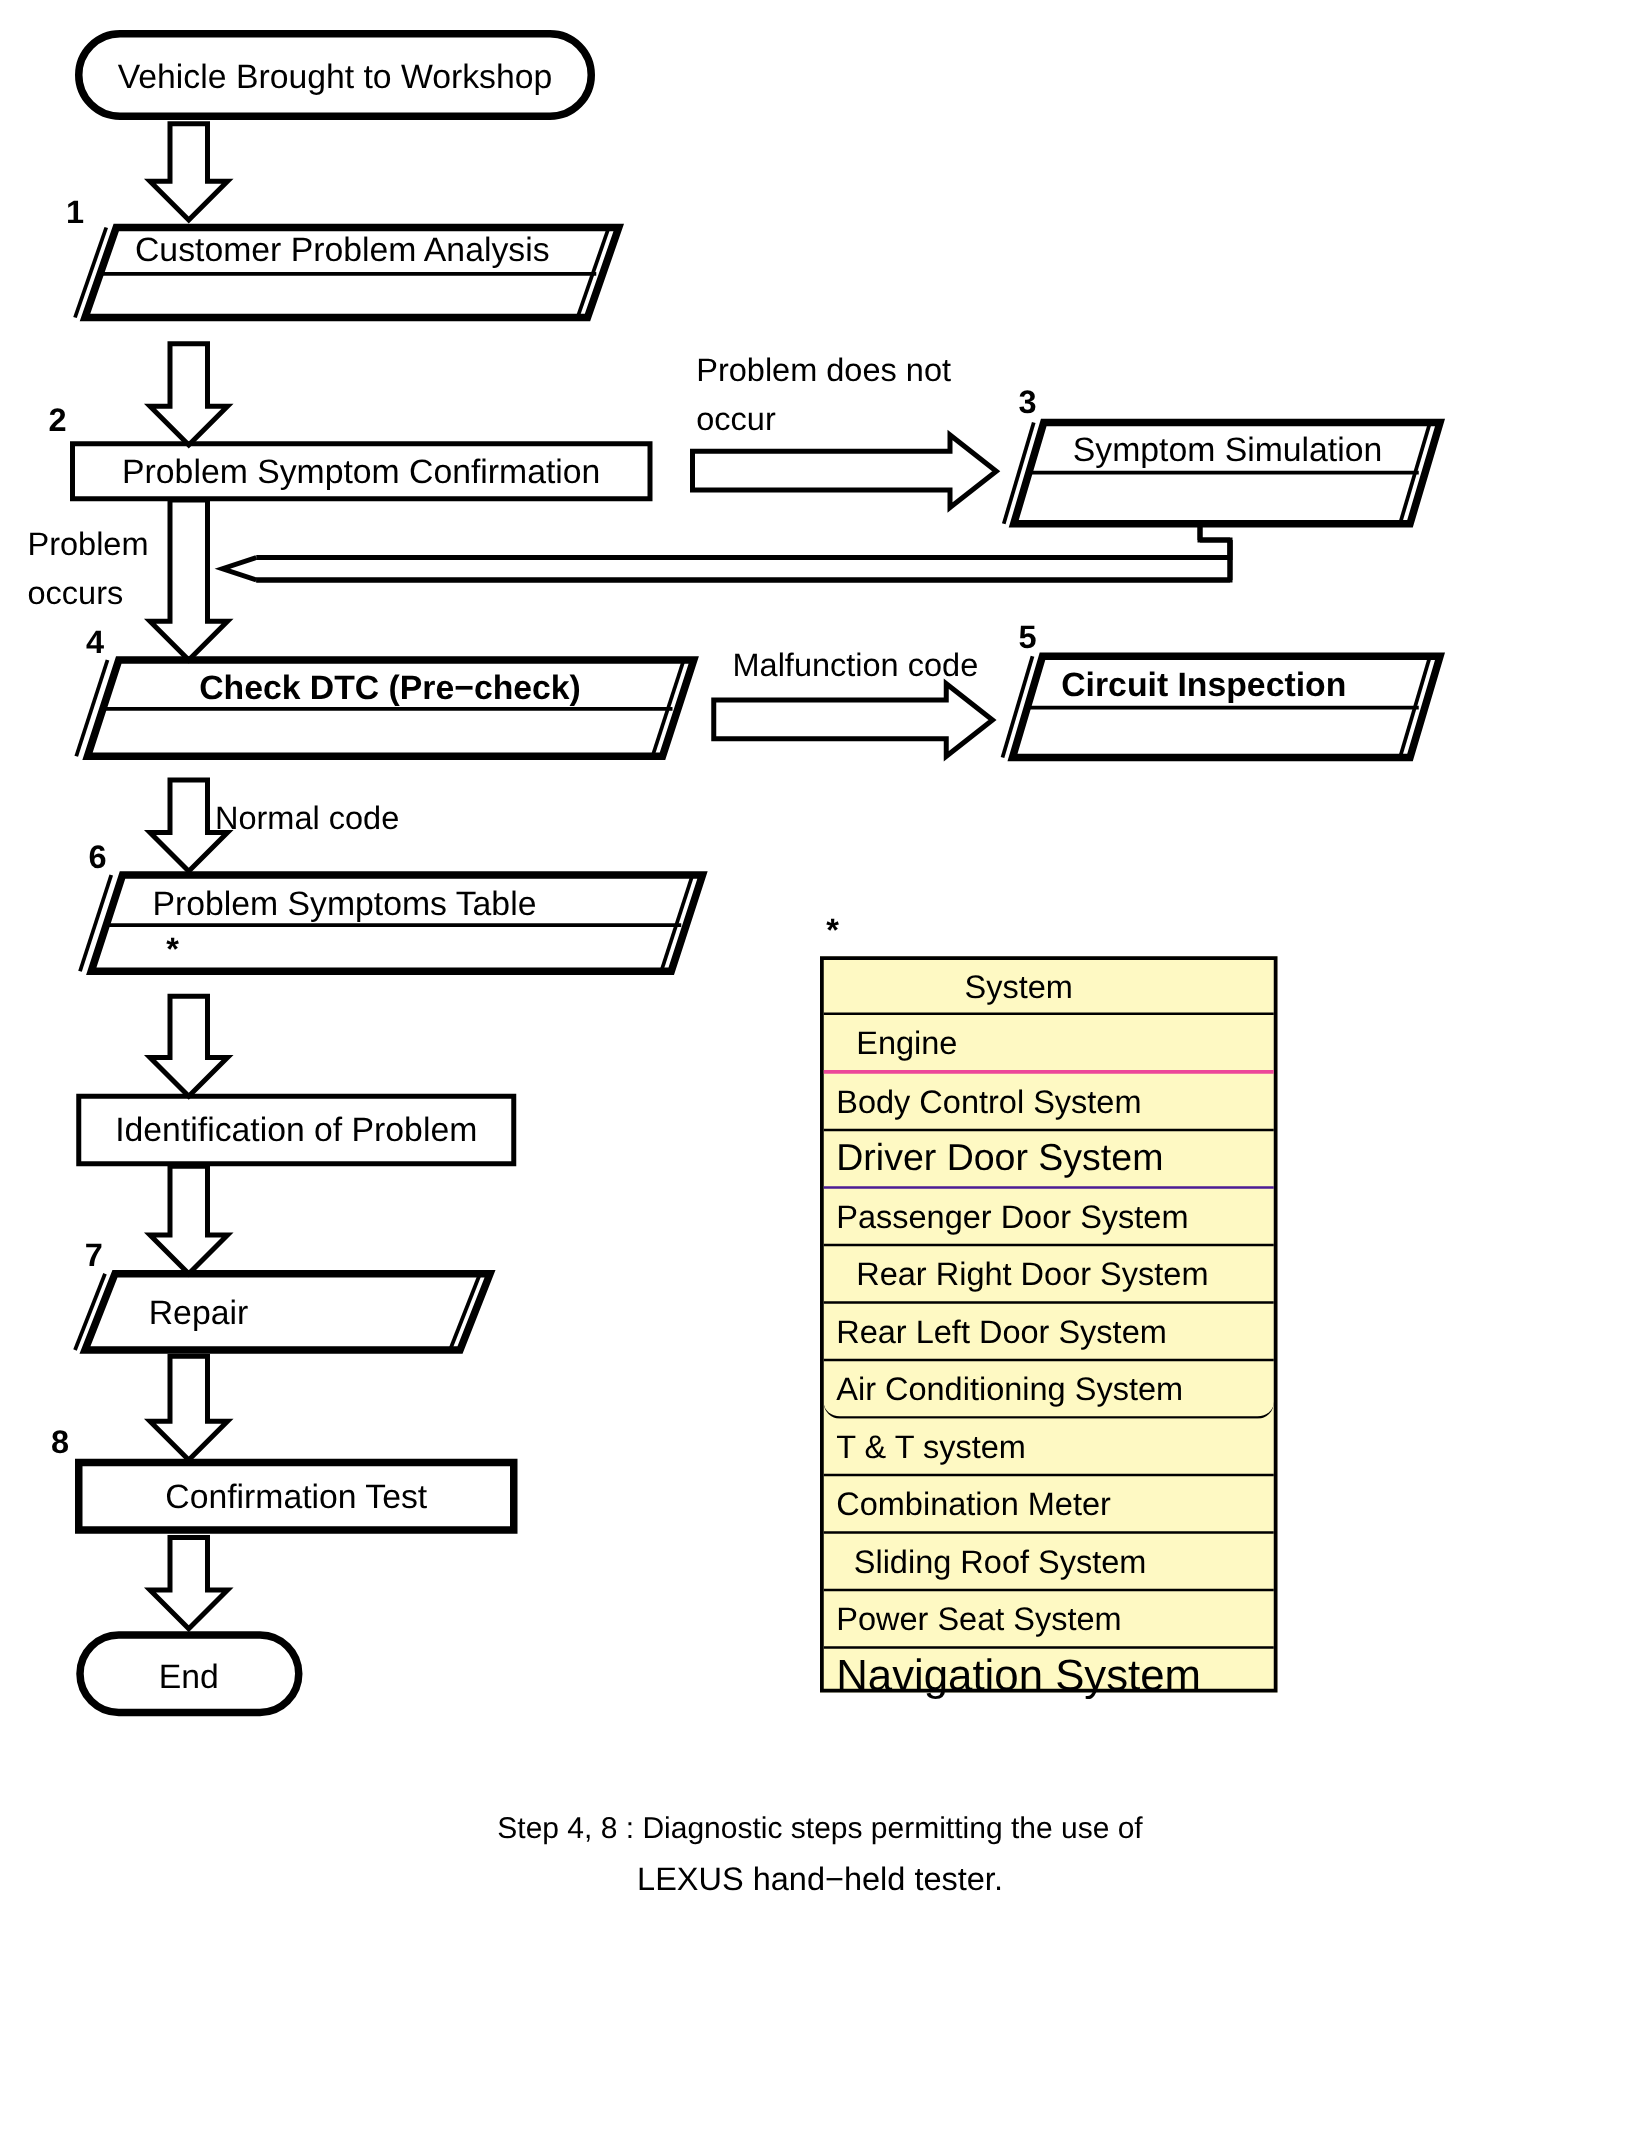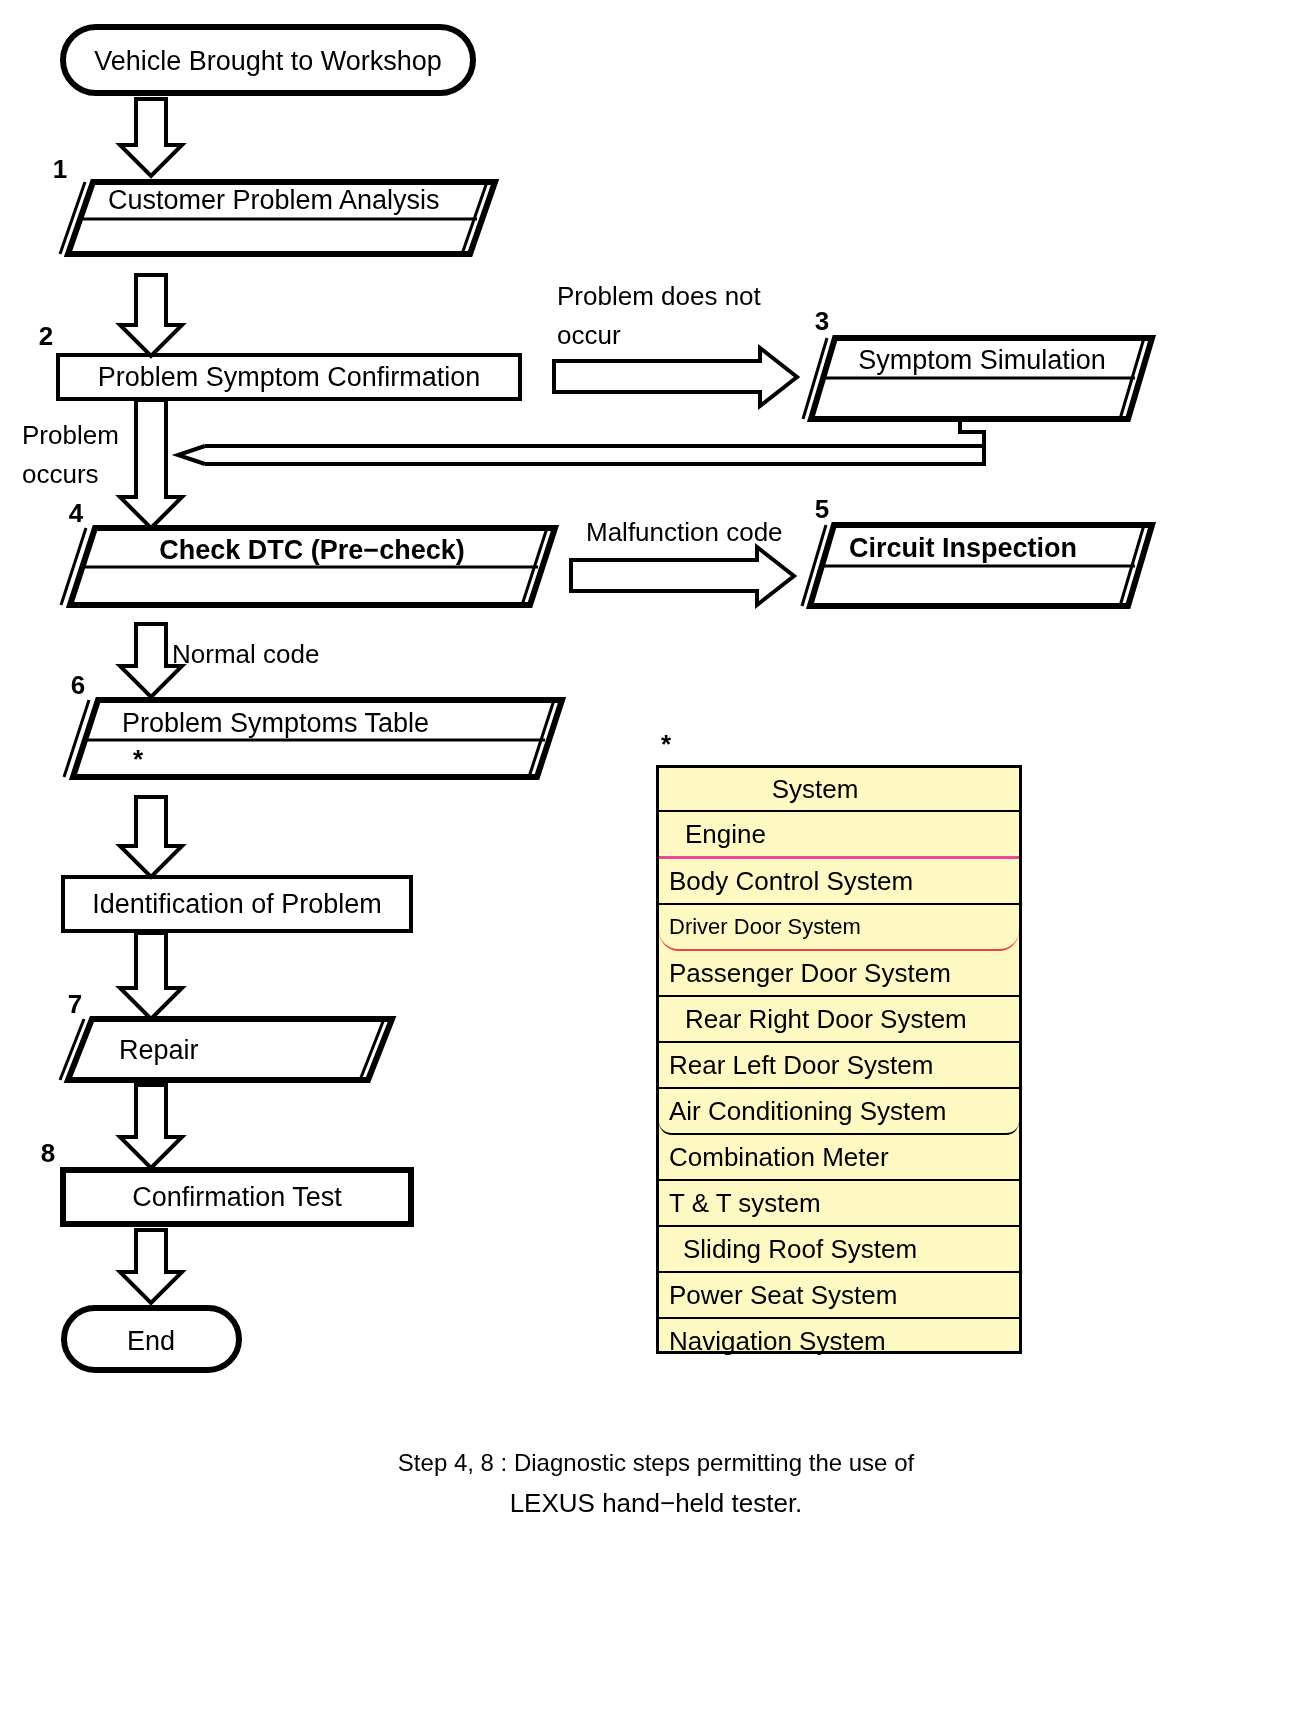--- a/index.html
+++ b/index.html
@@ -197,30 +197,30 @@
 
   <div style="position:absolute; left:661px; top:729px;">
     <span style="font-size:26px; font-weight:bold; font-family:'Liberation Sans',sans-serif;">*</span>
   </div>
 
   <div style="position:absolute; left:656px; top:765px; width:366px; border:3px solid #000; background:#fef9c3; box-sizing:border-box;">
     <div style="height:42px; line-height:42px; text-align:center; border-bottom:2px solid #000; font-size:26px; padding-right:48px;">System</div>
     <div>
       <div style="height:44px; line-height:44px; border-bottom:3px solid #ec4899; padding-left:26px; font-size:26px;">Engine</div>
       <div style="height:44px; line-height:44px; border-bottom:2px solid #000; padding-left:10px; font-size:26px;">Body Control System</div>
-      <div style="height:44px; line-height:44px; border-bottom:2px solid #ef4444; padding-left:10px; font-size:22px;border-radius:20px;">Driver Door System</div>
+      <div style="height:44px; line-height:44px; border-bottom:2px solid #4c1d95; padding-left:10px; font-size:30px;">Driver Door System</div>
       <div style="height:44px; line-height:44px; border-bottom:2px solid #000; padding-left:10px; font-size:26px;">Passenger Door System</div>
       <div style="height:44px; line-height:44px; border-bottom:2px solid #000; padding-left:26px; font-size:26px;">Rear Right Door System</div>
       <div style="height:44px; line-height:44px; border-bottom:2px solid #000; padding-left:10px; font-size:26px;">Rear Left Door System</div>
       <div style="height:44px; line-height:44px; border-bottom:2px solid #000; padding-left:10px; font-size:26px;border-radius:13px;">Air Conditioning System</div>
+      <div style="height:44px; line-height:44px; border-bottom:2px solid #000; padding-left:10px; font-size:26px;">T &amp; T system</div>
       <div style="height:44px; line-height:44px; border-bottom:2px solid #000; padding-left:10px; font-size:26px;">Combination Meter</div>
-      <div style="height:44px; line-height:44px; border-bottom:2px solid #000; padding-left:10px; font-size:26px;">T &amp; T system</div>
       <div style="height:44px; line-height:44px; border-bottom:2px solid #000; padding-left:24px; font-size:26px;">Sliding Roof System</div>
       <div style="height:44px; line-height:44px; border-bottom:2px solid #000; padding-left:10px; font-size:26px;">Power Seat System</div>
-      <div style="height:32px; line-height:44px; padding-left:10px; font-size:26px;">Navigation System</div>
+      <div style="height:32px; line-height:44px; padding-left:10px; font-size:35px;">Navigation System</div>
     </div>
   </div>
 
   <div style="position:absolute; left:0; top:1443px; width:1312px; text-align:center;">
     <div style="font-size:24px; line-height:40px;">Step 4, 8 : Diagnostic steps permitting the use of</div>
     <div style="font-size:26px; line-height:40px;">LEXUS hand−held tester.</div>
   </div>
 
 </div>
 

